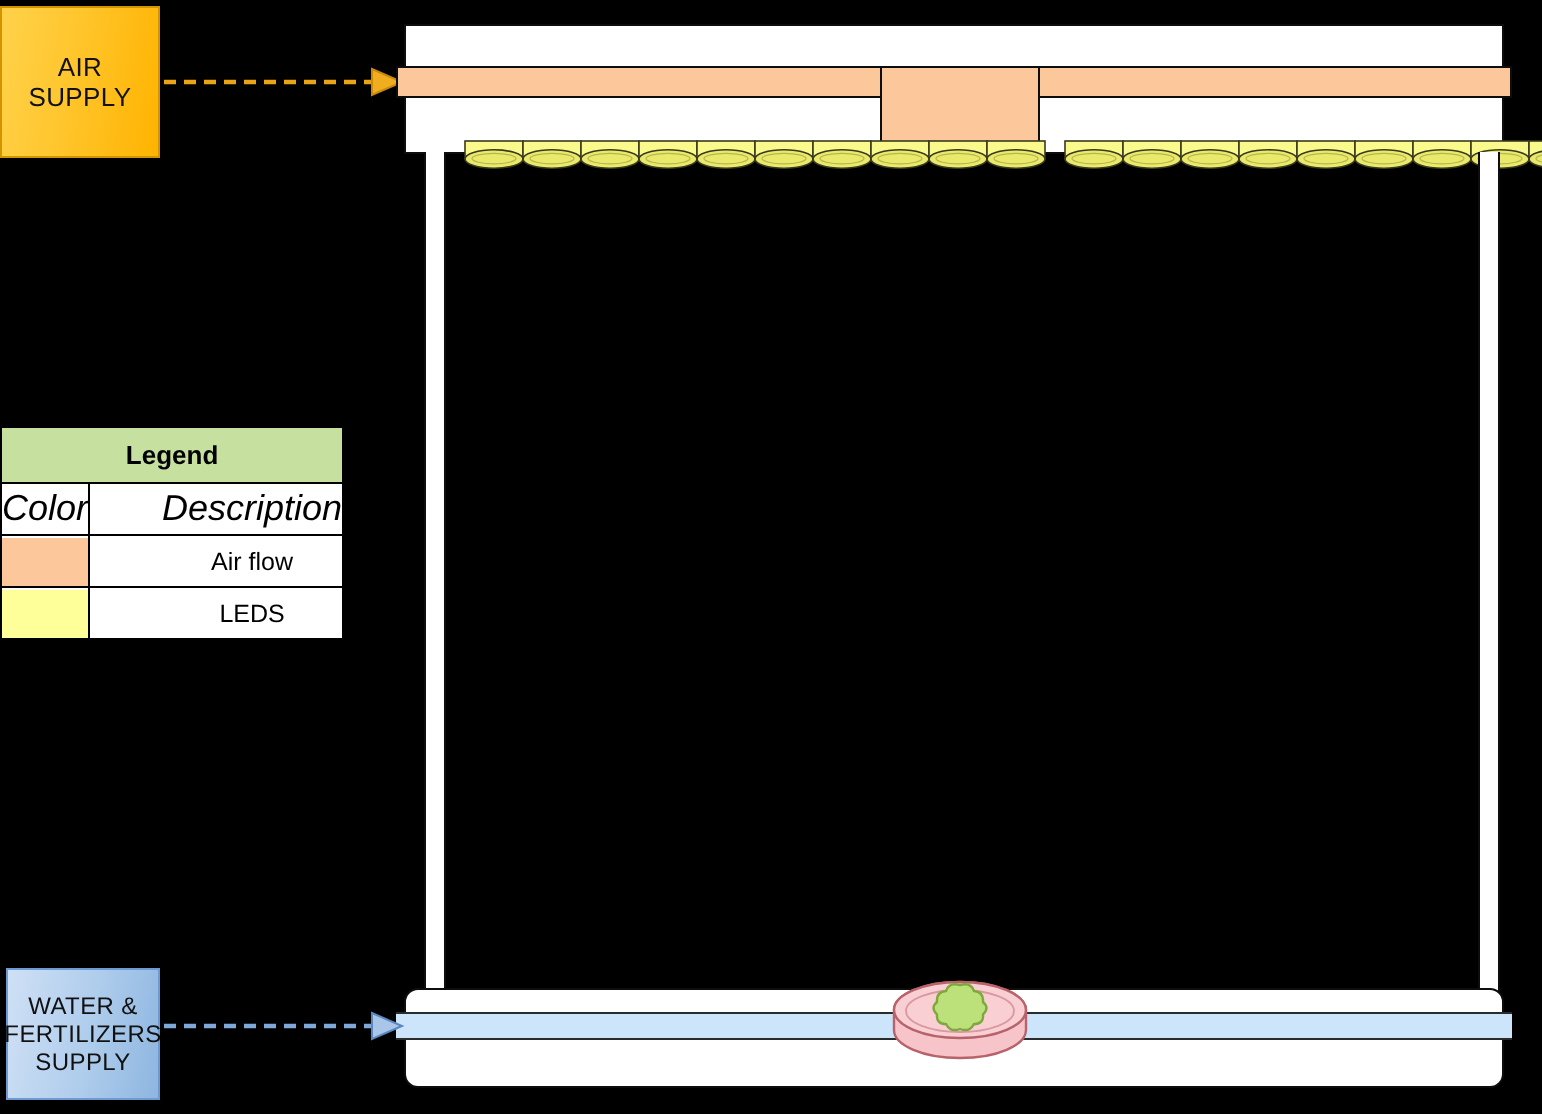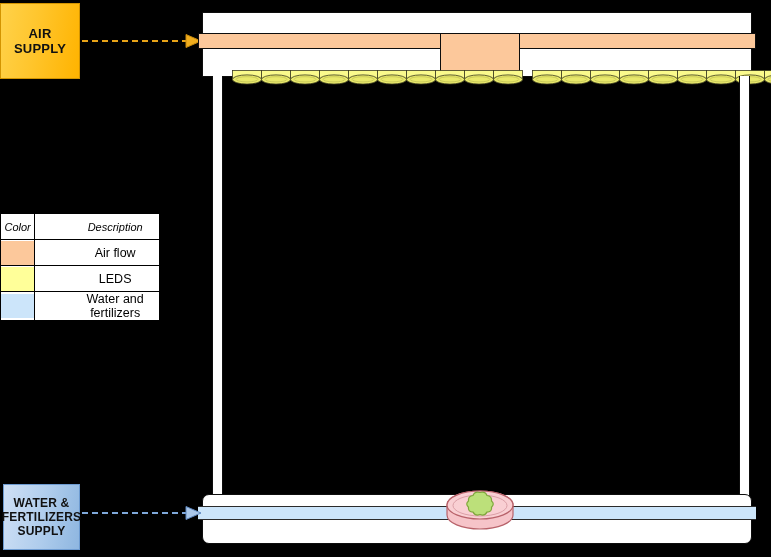--- a/index.html
+++ b/index.html
@@ -25,21 +25,21 @@
   }
 
   
   .supply-box {
     position: absolute;
     box-sizing: border-box;
     display: flex;
     align-items: center;
     justify-content: center;
     text-align: center;
-    font-weight: bold;
+    font-weight: normal;
     color: #111111;
     line-height: 1.18;
     letter-spacing: 0.2px;
   }
   #air-supply-box {
     left: 0px;  top: 3px;
     width: 80px; height: 76px;
     background: linear-gradient(100deg, #FFD24A 0%, #FFC62E 42%, #FFB300 100%);
     border: 1px solid #D39400;
     font-size: 13px;
@@ -120,21 +120,21 @@
     font-weight: normal;
   }
   #legend .legend-title {
     background: #C6E0A0;
     font-weight: bold;
     font-size: 13px;
     height: 27px;
   }
   #legend .col-head {
     font-style: italic;
-    font-size: 11px;
+    font-size: 18px;
   }
   #legend .swatch-cell { width: 40px; padding: 0; }
   #legend .desc-cell { width: 119px; padding-left: 36px; }
   .swatch { width: 100%; height: 24px; display: block; }
 
   
   #plant-dish {
     position: absolute;
     left: 444px;
     top: 487px;
@@ -339,38 +339,35 @@
 
   <div class="arrow-wrap" style="left:82px; top:502px; width:122px; height:22px;">
     <svg width="122" height="22" viewBox="0 0 122 22">
       <line x1="0" y1="11" x2="105" y2="11" stroke="#7FA8DA" stroke-width="2.2" stroke-dasharray="6,4"></line>
       <polygon points="104,4.5 119,11 104,17.5" fill="#A9C6E8" stroke="#5C86BE" stroke-width="1"></polygon>
     </svg>
   </div>
 
   <table id="legend">
     <tbody>
+      <tr>
+        <td class="legend-title" colspan="2">Legend</td>
+      </tr>
       <tr>
         <td class="col-head swatch-cell">Color</td>
         <td class="col-head desc-cell">Description</td>
       </tr>
       <tr>
         <td class="swatch-cell">
           <span class="swatch" style="background:#FCC89B;"></span>
         </td>
         <td class="desc-cell">Air flow</td>
       </tr>
       <tr>
         <td class="swatch-cell">
           <span class="swatch" style="background:#FFFF99;"></span>
         </td>
         <td class="desc-cell">LEDS</td>
       </tr>
-      <tr>
-        <td class="swatch-cell">
-          <span class="swatch" style="background:#CCE5FA;"></span>
-        </td>
-        <td class="desc-cell">Water and fertilizers</td>
-      </tr>
     </tbody>
   </table>
 
 </div>
 
 </body></html>

